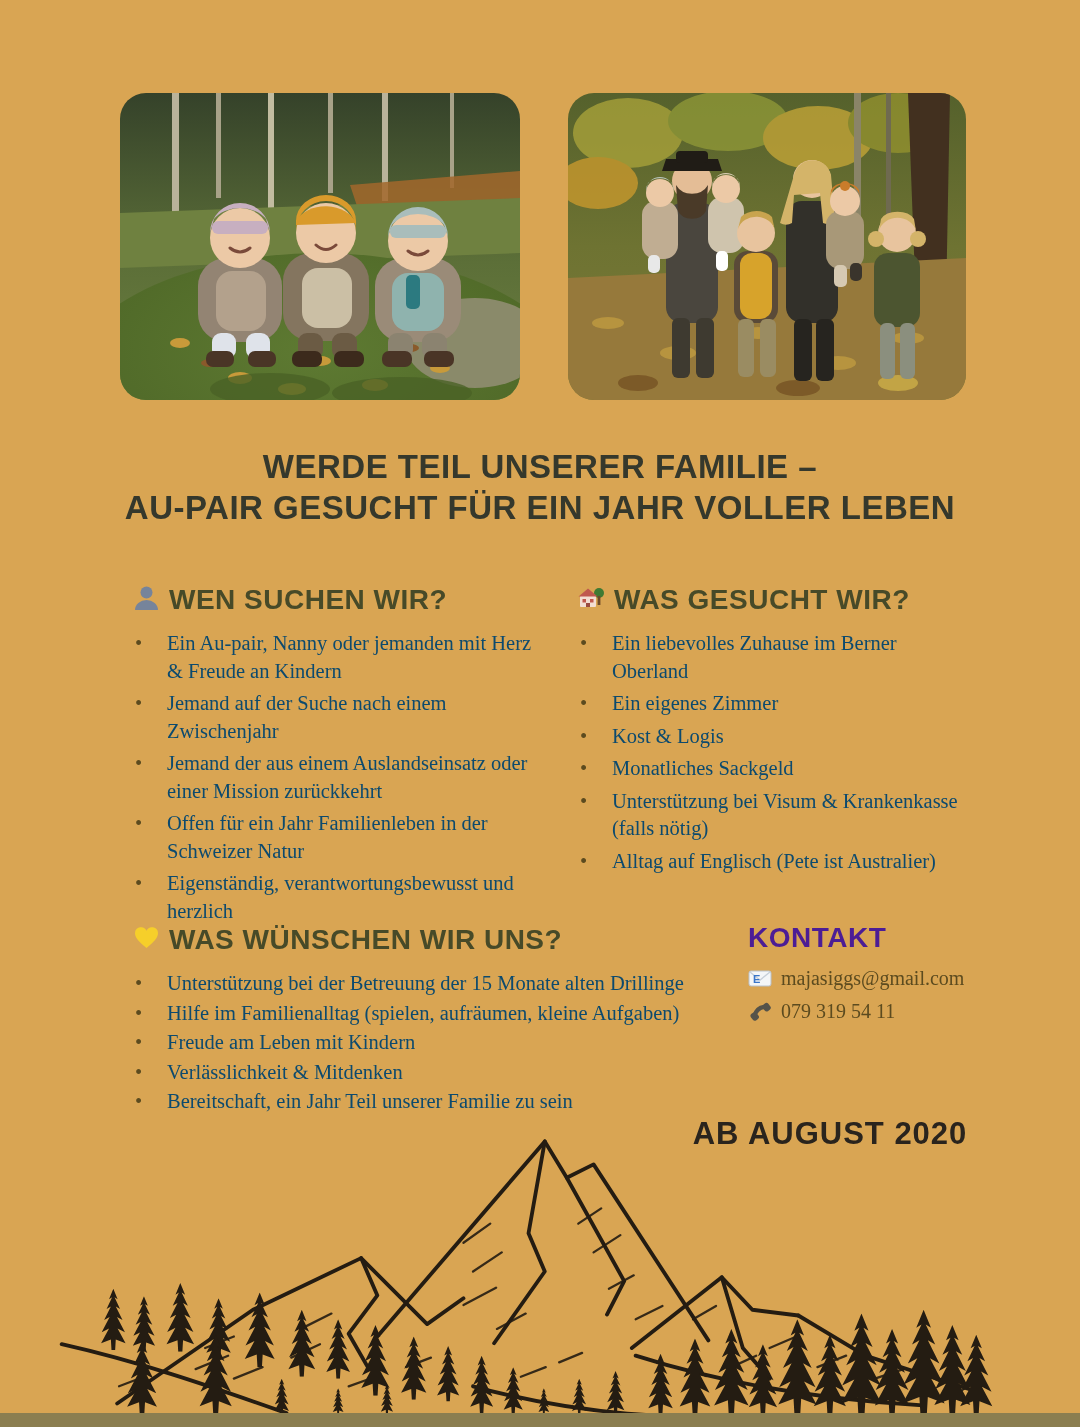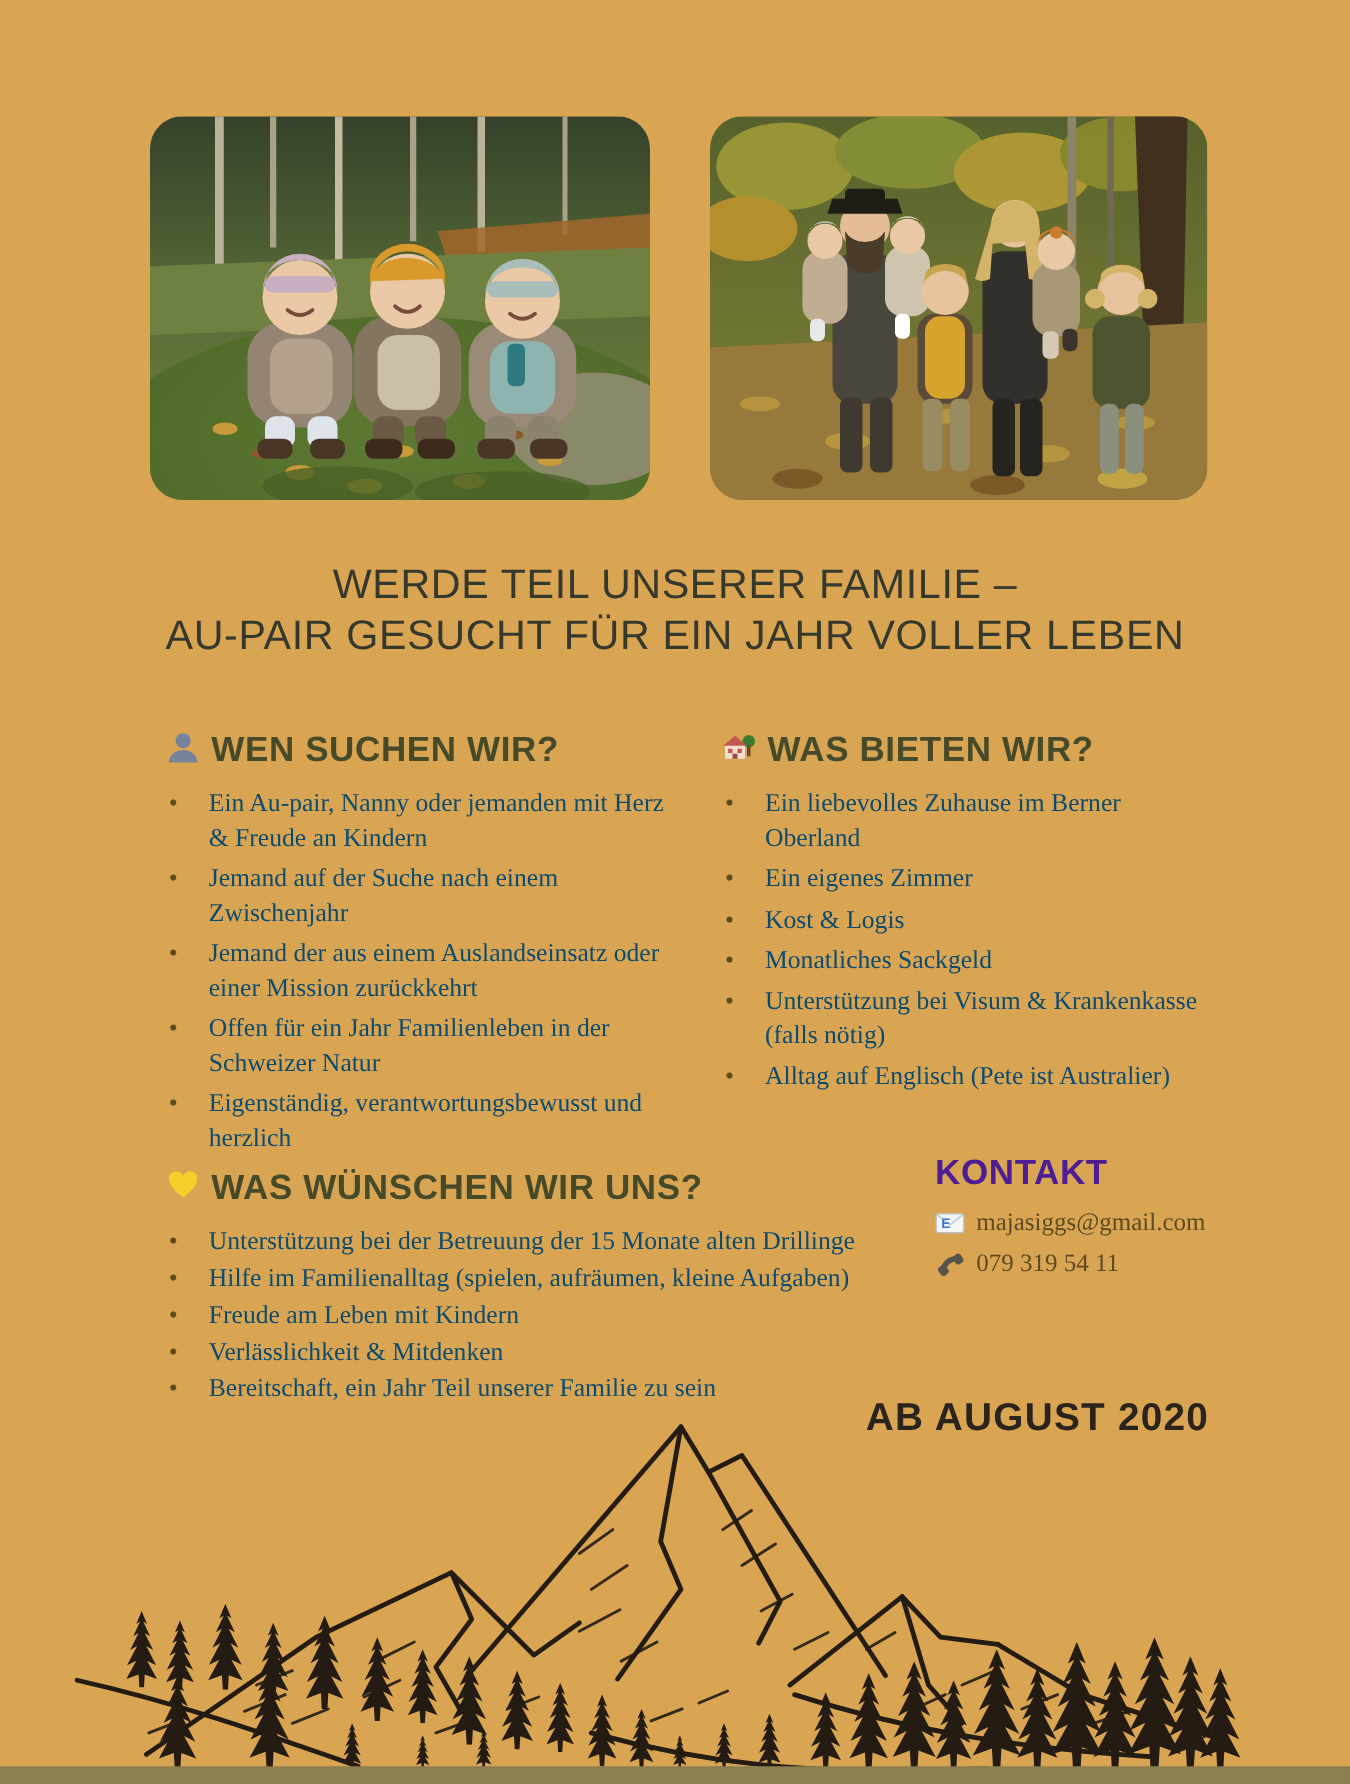--- a/index.html
+++ b/index.html
@@ -15,21 +15,21 @@
   }
   .photo svg{display:block;}
   .photo-left{left:120px; width:400px;}
   .photo-right{left:568px; width:398px;}
 
   
   .title{
     position:absolute; top:446px; left:0; width:1080px;
     text-align:center;
     font-family:"Liberation Sans", sans-serif;
-    font-weight:normal; font-size:33px; line-height:41px;
+    font-weight:bold; font-size:33px; line-height:41px;
     letter-spacing:.5px; color:#35382c;
   }
 
   
   .sec-head{
     display:flex; align-items:flex-start; gap:9px;
     font-family:"Liberation Sans", sans-serif;
     font-weight:bold; font-size:28px; letter-spacing:.5px;
     color:#474a28;
   }
@@ -41,21 +41,21 @@
     font-size:20.5px; line-height:27.5px; color:#0c4a6e;
   }
   ul.blist li{
     position:relative; padding-left:34px; margin-bottom:5px;
   }
   ul.blist li::before{
     content:"•"; position:absolute; left:2px; top:0; color:#5c4b1f;
   }
   .col-wen{position:absolute; left:133px; top:584px; width:412px;}
   .col-bieten{position:absolute; left:578px; top:584px; width:400px;}
-  .col-wuenschen{position:absolute; left:133px; top:924px; width:625px;margin-top:10px;}
+  .col-wuenschen{position:absolute; left:133px; top:924px; width:625px;}
   .col-wuenschen ul.blist li{margin-bottom:2px;}
 
   
   .kontakt{position:absolute; left:748px; top:922px; width:260px;}
   .kontakt .sec-head{color:#4c1d95;}
   .contact-row{
     display:flex; align-items:center; gap:9px;
     font-size:20px; color:#5c4b1f; margin-top:9px;
   }
   .contact-row .icn{width:24px;height:24px;flex:0 0 auto;display:inline-block;}
@@ -281,21 +281,21 @@
         <svg width="27" height="27" viewBox="0 0 27 27">
           <circle cx="21" cy="9" r="5" fill="#3f7a33"></circle>
             <rect x="19.6" y="12" width="2.8" height="9" fill="#6b4a2a"></rect>
           <rect x="2" y="12" width="16" height="11" rx="1" fill="#f3ded2"></rect>
           <path d="M0.5,12.5 L10,4.5 L19.5,12.5 Z" fill="#c0584e"></path>
           <rect x="4.5" y="15" width="3.5" height="3.5" fill="#c0584e"></rect>
           <rect x="12" y="15" width="3.5" height="3.5" fill="#c0584e"></rect>
           <rect x="8" y="19" width="4" height="4" fill="#9a4a40"></rect>
         </svg>
       </span>
-      <span>WAS BIETEN WIR?</span>
+      <span>WAS GESUCHT WIR?</span>
     </div>
     <ul class="blist">
       <li>Ein liebevolles Zuhause im Berner Oberland</li>
       <li>Ein eigenes Zimmer</li>
       <li>Kost &amp; Logis</li>
       <li>Monatliches Sackgeld</li>
       <li>Unterstützung bei Visum &amp; Krankenkasse (falls nötig)</li>
       <li>Alltag auf Englisch (Pete ist Australier)</li>
     </ul>
   </div>

